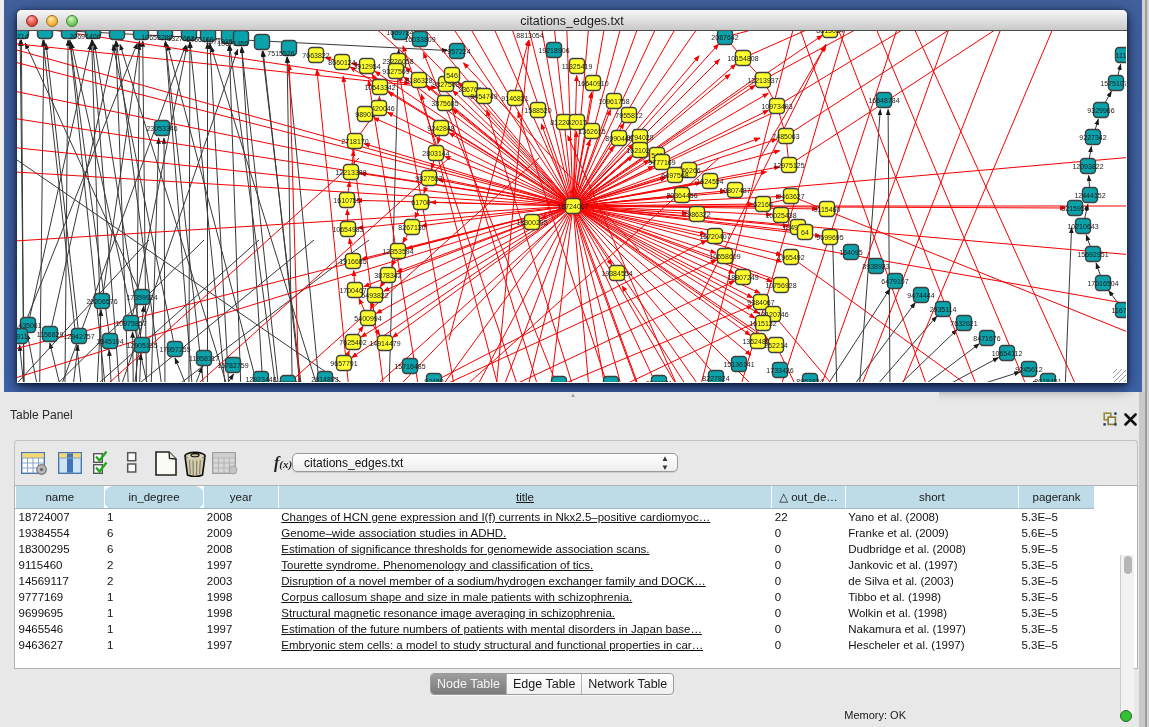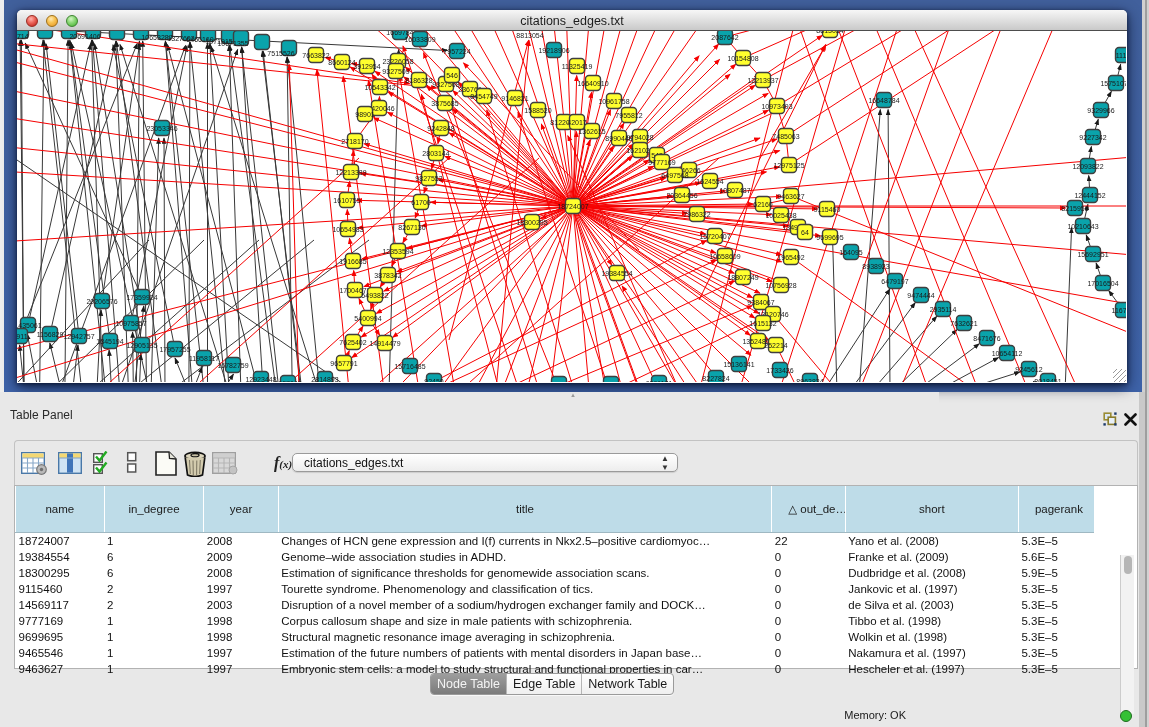--- a/index.html
+++ b/index.html
@@ -37,24 +37,24 @@
 .tbi { position:absolute; top:10px; }
 #combo { position:absolute; left:277px; top:12px; width:386px; height:19px;
   background:linear-gradient(#fff,#ededed); border:1px solid #9a9a9a; border-radius:5px;
   font-size:12px; color:#111; line-height:18px; padding-left:11px;
   box-shadow:0 1px 1px rgba(0,0,0,.12); }
 #combo .arr { position:absolute; right:8px; top:0px; font-size:8px; color:#333; line-height:9px; }
 #tbl { position:absolute; left:0; top:45px; width:1124px; height:184px; background:#fff;
   border:1px solid #b2b2b2; }
 table { border-collapse:collapse; table-layout:fixed; width:1079px; font-size:11.5px; color:#111; }
 th { background:#bedce8; font-weight:normal; font-size:11.5px; color:#1a1a1a;
-  border-left:1px solid #fff; border-bottom:1px solid #9fb8c2; height:21px; padding:16px;
+  border-left:1px solid #fff; border-bottom:1px solid #9fb8c2; height:21px; padding:4px;
   overflow:hidden; white-space:nowrap; }
 td { height:16px; padding:0 0 0 3px; overflow:hidden; white-space:nowrap; }
-.c0 { width:88px; } .c1 { width:99px; } .c2 { width:74px; } .c3 { width:490px; }
+.c0 { width:88px; } .c1 { width:99px;border-radius:9px; } .c2 { width:74px; } .c3 { width:490px;text-decoration:underline; }
 .c4 { width:73px; } .c5 { width:172px; } .c6 { width:75px; }
 #vsb { position:absolute; left:1105px; top:69px; width:14px; height:159px;
   background:#f2f2f2; border-left:1px solid #ccc; }
 #vsb .thumb { position:absolute; left:3px; top:1px; width:8px; height:18px;
   background:#b6b6b6; border-radius:5px; }
 #tabs { position:absolute; left:416px; top:233px; height:22px; display:flex;
   border:1px solid #9a9a9a; border-radius:4px; overflow:hidden;
   background:linear-gradient(#fff,#efefef); box-shadow:0 1px 0 rgba(255,255,255,.7); }
 .tab { font-size:12.5px; color:#1a1a1a; line-height:21px; padding:0 6px; border-left:1px solid #b5b5b5; }
 .tab:first-child { border-left:none; }

